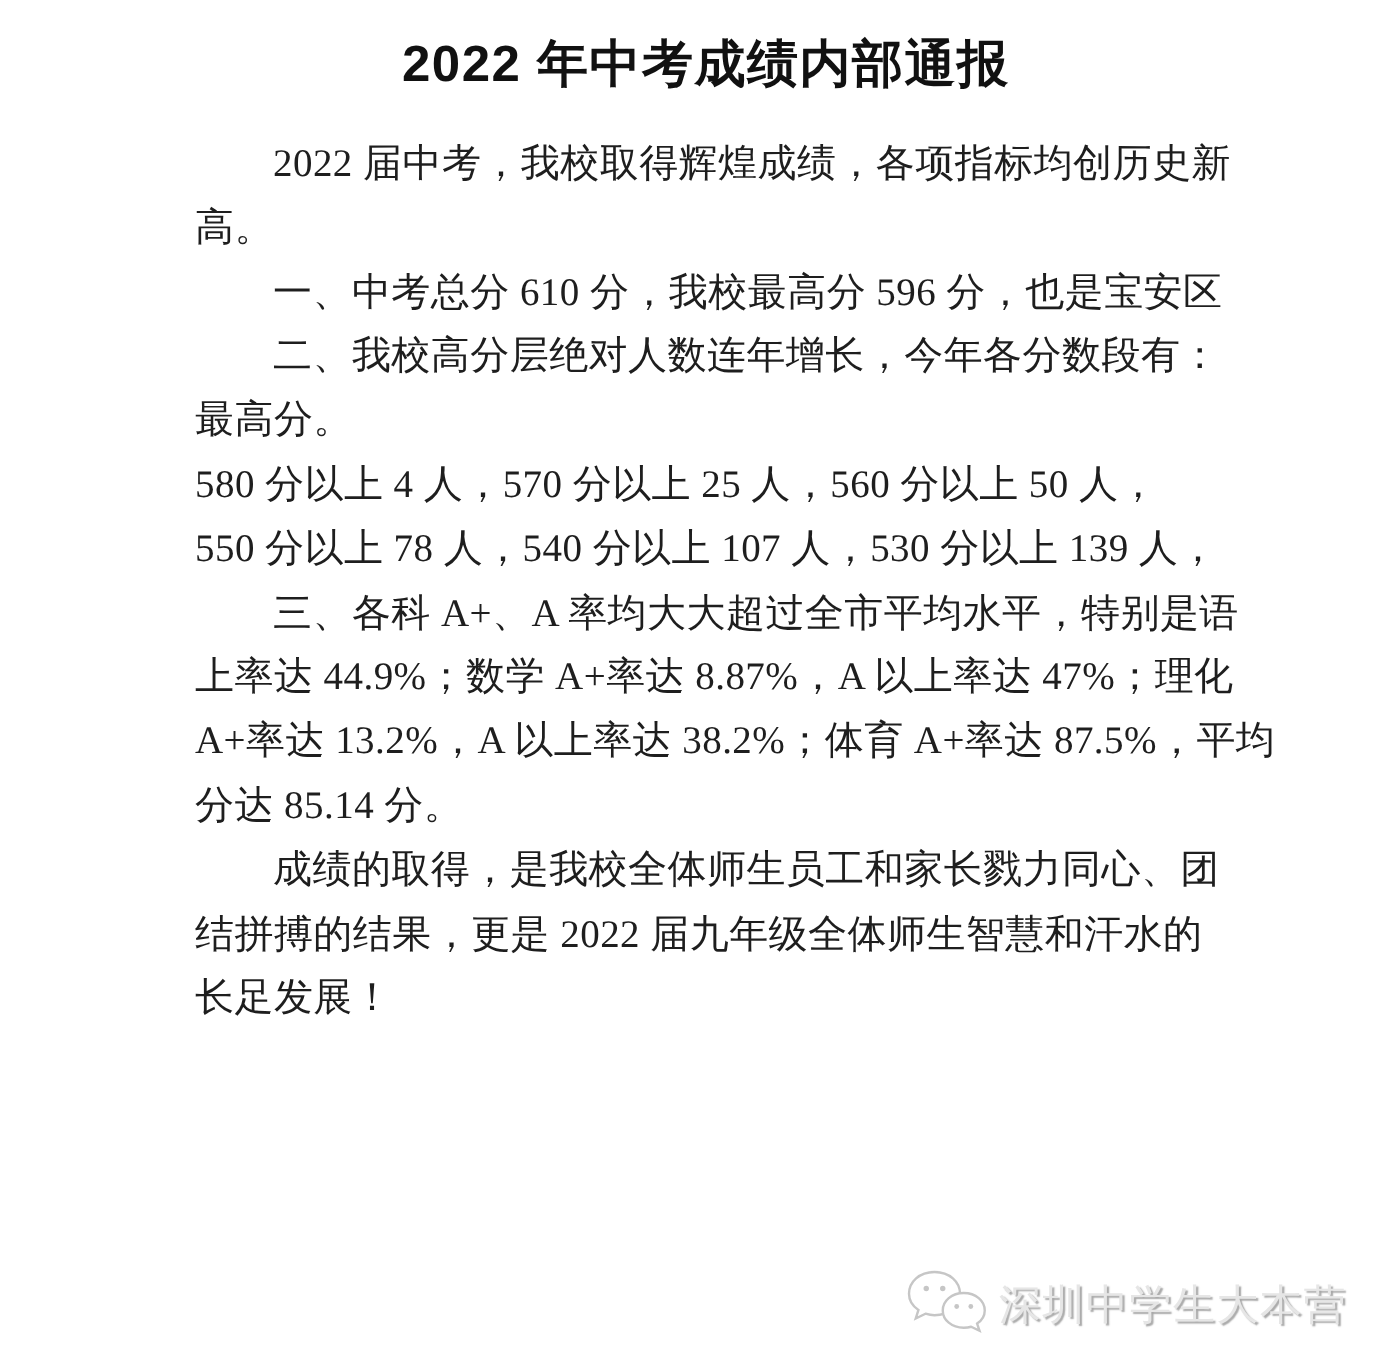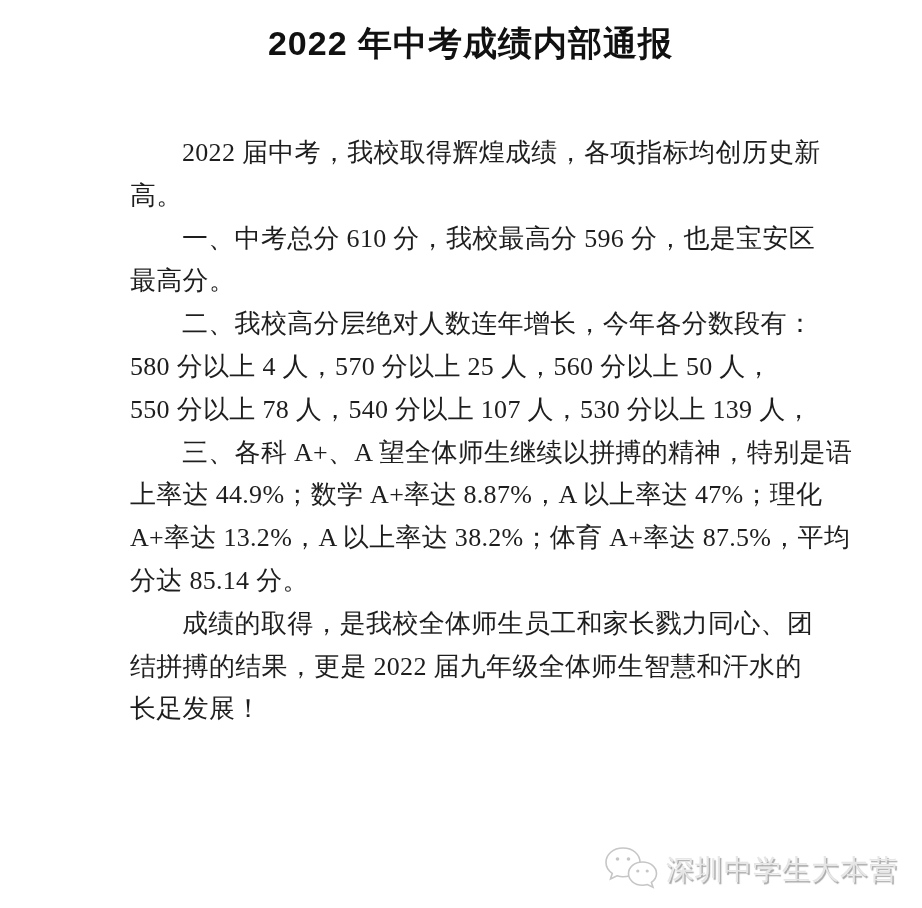--- a/index.html
+++ b/index.html
@@ -26,21 +26,21 @@
     text-align:center;
     font-family:"Liberation Sans","DejaVu Sans",sans-serif;
     font-weight:700;
     font-size:34px;
     line-height:42px;
     color:var(--title);
     letter-spacing:1px;
     padding-left:19px;
   }
   .doc-body{
-    margin-top:68px;
+    margin-top:24px;
     padding:0 128px 0 130px;
     color:var(--text);
     font-size:26px;
     line-height:42.8px;
     letter-spacing:0.3px;
   }
   .line{
     white-space:nowrap;
   }
   .line.indent{
@@ -73,25 +73,25 @@
 <body>
 
 <div class="page">
 
   <h1 class="doc-title">2022 年中考成绩内部通报</h1>
 
   <div class="doc-body">
       <div class="line indent">2022 届中考，我校取得辉煌成绩，各项指标均创历史新</div>
       <div class="line">高。</div>
       <div class="line indent">一、中考总分 610 分，我校最高分 596 分，也是宝安区</div>
+      <div class="line indent">二、我校高分层绝对人数连年增长，今年各分数段有：</div>
       <div class="line">最高分。</div>
-      <div class="line indent">二、我校高分层绝对人数连年增长，今年各分数段有：</div>
       <div class="line">580 分以上 4 人，570 分以上 25 人，560 分以上 50 人，</div>
       <div class="line">550 分以上 78 人，540 分以上 107 人，530 分以上 139 人，</div>
-      <div class="line indent">三、各科 A+、A 望全体师生继续以拼搏的精神，特别是语</div>
+      <div class="line indent">三、各科 A+、A 率均大大超过全市平均水平，特别是语</div>
       <div class="line">上率达 44.9%；数学 A+率达 8.87%，A 以上率达 47%；理化</div>
       <div class="line">A+率达 13.2%，A 以上率达 38.2%；体育 A+率达 87.5%，平均</div>
       <div class="line">分达 85.14 分。</div>
       <div class="line indent">成绩的取得，是我校全体师生员工和家长戮力同心、团</div>
       <div class="line">结拼搏的结果，更是 2022 届九年级全体师生智慧和汗水的</div>
       <div class="line">长足发展！</div>
     </div>
 
   <div class="watermark">
     <span>

